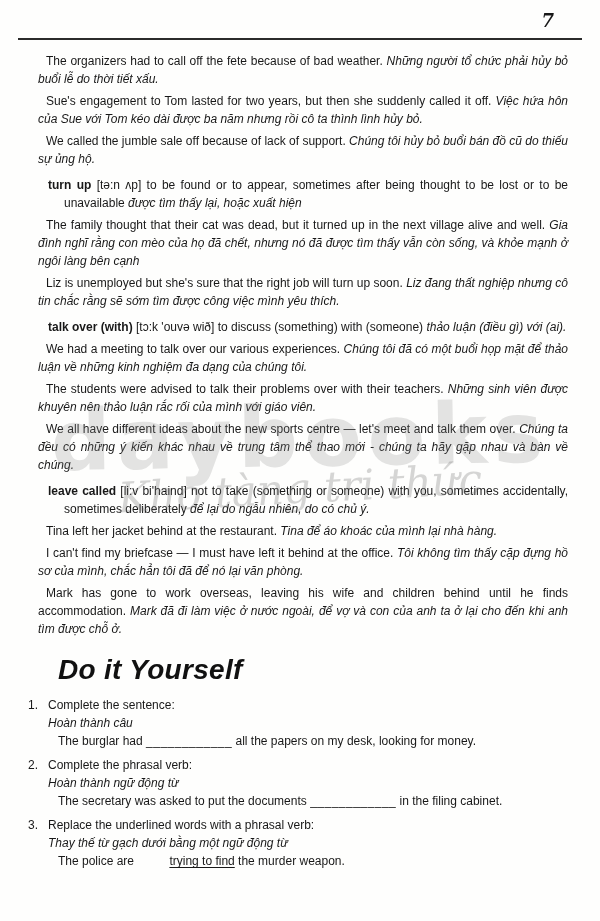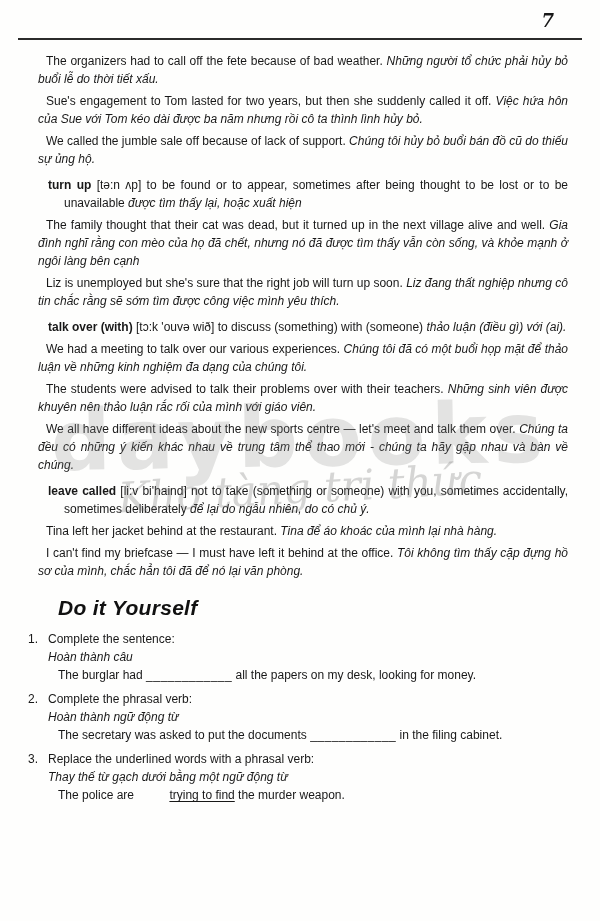--- a/index.html
+++ b/index.html
@@ -24,21 +24,21 @@
   .content .example { margin-left:2px; text-indent:8px; }
 
   .run-n {}
   .run-i { font-style:italic; }
   .run-b { font-weight:bold;margin-left:12px; }
   .run-u { text-decoration:underline; text-underline-offset:2px;margin-left:32px; }
   .run-blank { letter-spacing:0.5px; }
 
   
   .heading {
-    font-size:21px; font-weight:bold; font-style:italic;
+    font-size:28px; font-weight:bold; font-style:italic;
     margin:16px 0 10px 22px; letter-spacing:0.3px; color:#111;
   }
 
   
   .exercises { list-style:none; margin-left:-8px; }
   .exercise { display:flex; margin-bottom:6px; font-size:12px; line-height:1.5; }
   .ex-num { flex:none; width:20px; }
   .ex-body { flex:1; }
   .ex-sentence { text-indent:10px; text-align:justify; }
 
@@ -75,20 +75,21 @@
       <p class="entry"><span class="run-b">turn up </span><span class="run-n">[tə:n ʌp] to be found or to appear, sometimes after being thought to be lost or to be unavailable </span><span class="run-i">được tìm thấy lại, hoặc xuất hiện</span></p>
       <p class="example"><span class="run-n">The family thought that their cat was dead, but it turned up in the next village alive and well. </span><span class="run-i">Gia đình nghĩ rằng con mèo của họ đã chết, nhưng nó đã được tìm thấy vẫn còn sống, và khỏe mạnh ở ngôi làng bên cạnh</span></p>
       <p class="example"><span class="run-n">Liz is unemployed but she's sure that the right job will turn up soon. </span><span class="run-i">Liz đang thất nghiệp nhưng cô tin chắc rằng sẽ sớm tìm được công việc mình yêu thích.</span></p>
       <p class="entry"><span class="run-b">talk over (with) </span><span class="run-n">[tɔ:k 'ouvə wið] to discuss (something) with (someone) </span><span class="run-i">thảo luận (điều gì) với (ai).</span></p>
       <p class="example"><span class="run-n">We had a meeting to talk over our various experiences. </span><span class="run-i">Chúng tôi đã có một buổi họp mặt để thảo luận về những kinh nghiệm đa dạng của chúng tôi.</span></p>
       <p class="example"><span class="run-n">The students were advised to talk their problems over with their teachers. </span><span class="run-i">Những sinh viên được khuyên nên thảo luận rắc rối của mình với giáo viên.</span></p>
       <p class="example"><span class="run-n">We all have different ideas about the new sports centre — let's meet and talk them over. </span><span class="run-i">Chúng ta đều có những ý kiến khác nhau về trung tâm thể thao mới - chúng ta hãy gặp nhau và bàn về chúng.</span></p>
       <p class="entry"><span class="run-b">leave called </span><span class="run-n">[li:v bi'haind] not to take (something or someone) with you, sometimes accidentally, sometimes deliberately </span><span class="run-i">để lại do ngẫu nhiên, do có chủ ý.</span></p>
       <p class="example"><span class="run-n">Tina left her jacket behind at the restaurant. </span><span class="run-i">Tina để áo khoác của mình lại nhà hàng.</span></p>
       <p class="example"><span class="run-n">I can't find my briefcase — I must have left it behind at the office. </span><span class="run-i">Tôi không tìm thấy cặp đựng hồ sơ của mình, chắc hẳn tôi đã để nó lại văn phòng.</span></p>
+      <p class="example"><span class="run-n">Mark has gone to work overseas, leaving his wife and children behind until he finds accommodation. </span><span class="run-i">Mark đã đi làm việc ở nước ngoài, để vợ và con của anh ta ở lại cho đến khi anh tìm được chỗ ở.</span></p>
     </div>
 
   <h2 class="heading">Do it Yourself</h2>
 
   <ol class="exercises">
       <li class="exercise">
         <span class="ex-num">1.</span>
         <div class="ex-body">
           <div class="ex-instruction">Complete the sentence:</div>
           <div class="ex-instruction run-i">Hoàn thành câu</div>

